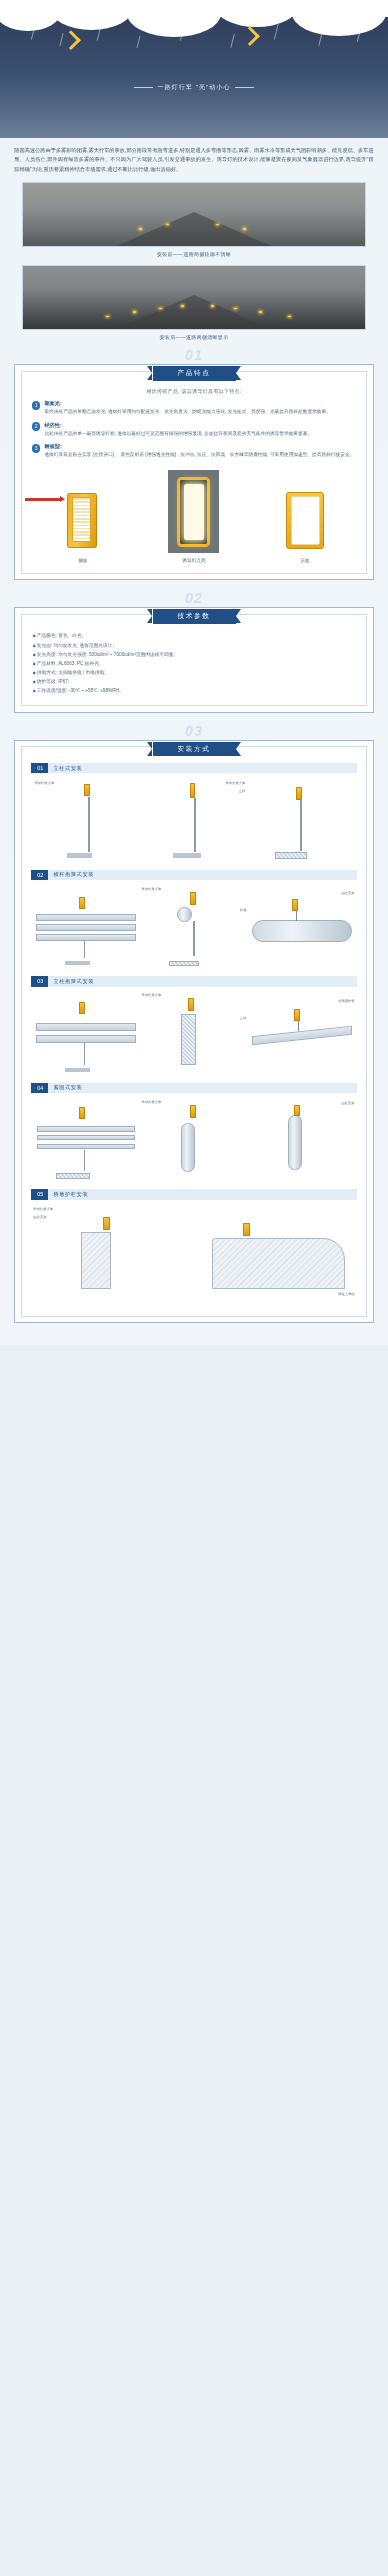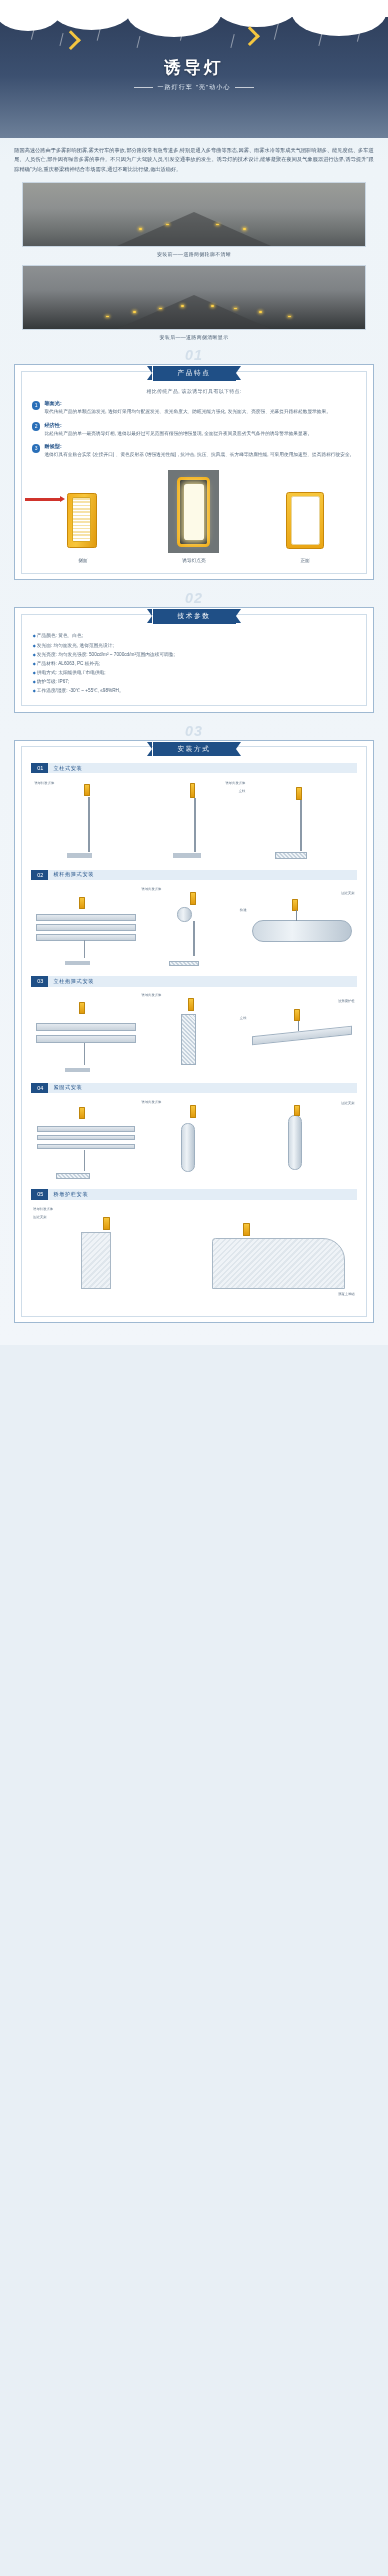--- a/index.html
+++ b/index.html
@@ -389,21 +389,20 @@
     <div class="rainline" style="left:138px;top:36px;height:12px;"></div>
     <div class="rainline" style="left:182px;top:24px;height:16.6px;"></div>
     <div class="rainline" style="left:232px;top:34px;height:14.3px;"></div>
     <div class="rainline" style="left:276px;top:22px;height:17.7px;"></div>
     <div class="rainline" style="left:320px;top:32px;height:14.3px;"></div>
     <div class="rainline" style="left:359px;top:25px;height:16.6px;"></div>
 
     <div class="chev" style="left:64px;top:33px;"></div>
     <div class="chev" style="left:243px;top:29px;"></div>
 
-    <div class="hero-title">诱导灯</div>
     <div class="hero-sub">
       <span class="bar"></span><span>一路灯行车 "亮"动小心</span><span class="bar"></span>
     </div>
   </div>
 
   <div class="intro">随国高速公路由于多雾影响团雾,雾天行车的事故,部分路段常有急弯道多,特别是通入多弯曲等形态,因雾、雨雾水冷等形成天气团影响潮多、能见度低、多车道尾、人员伤亡,部件因有噪音多雾的事件。不只因为广大驾驶人员,引发交通事故的发生。诱导灯的技术设计,能够凝聚在夜间及气象服器进行边界,诱导提升"跟踪精确"为论,重庆桥梁精神结合市场需求,通过不断比比行级,做出适稳好。</div>
 
   <div class="photo-wrap">
     <div class="photo before">
       <div class="road"></div>

